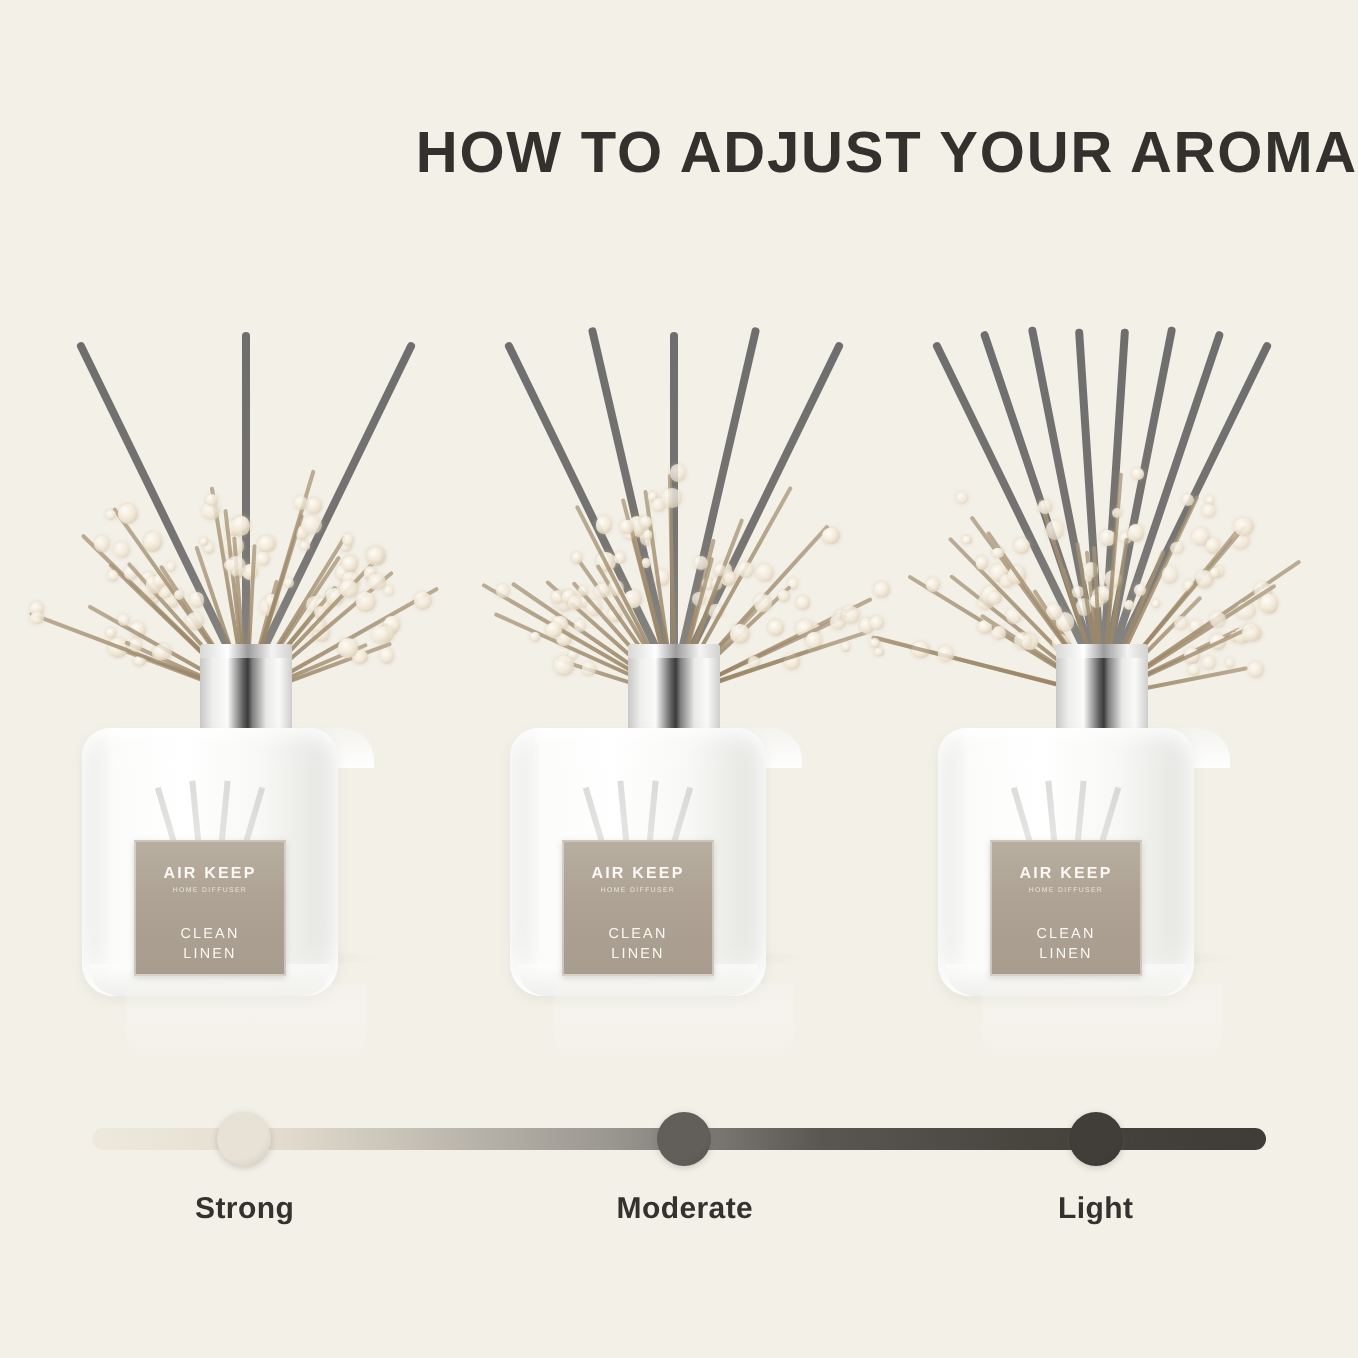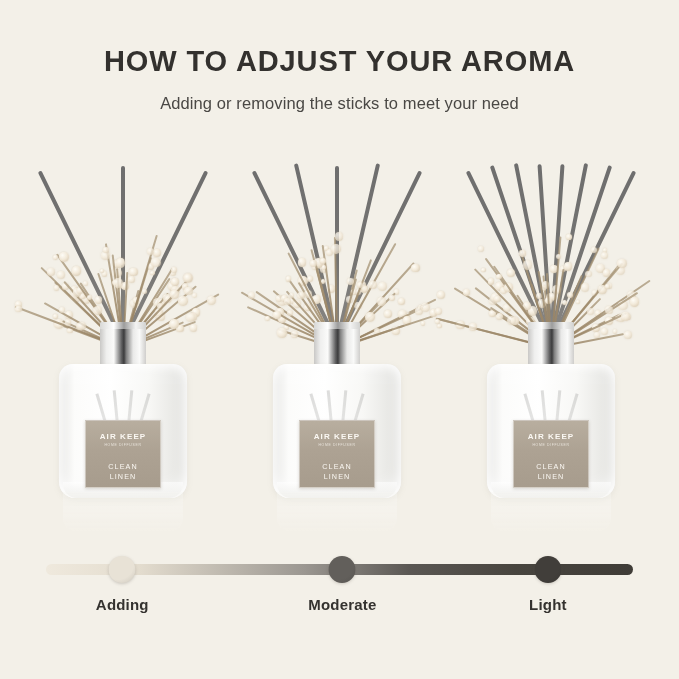--- a/index.html
+++ b/index.html
@@ -14,22 +14,22 @@
     position: relative;
     width: 679px;
     height: 679px;
     background: #F3F0E8;
     overflow: hidden;
   }
 
   
   .header {
     position: absolute;
-    top: 0; left: 0; right: 0;
-    text-align: center;
+    top: 16px; left: 0; right: 0;
+    text-align: right;
     padding-top: 45px;
   }
   .title {
     font-size: 29px;
     font-weight: bold;
     letter-spacing: 0.9px;
     color: #33312E;
     margin: 0;
     font-family: "Liberation Sans", sans-serif;
   }
@@ -104,20 +104,21 @@
   }
 
   
   .bottle {
     position: absolute;
     bottom: 22px;
     left: 50%;
     transform: translateX(-50%);
     width: 128px;
     height: 176px;
+    padding-left: 36px;
   }
   .collar {
     position: absolute;
     top: 0;
     left: 50%;
     transform: translateX(-50%);
     width: 46px;
     height: 50px;
     background: linear-gradient(to right,
         #C9C8C6 0%, #EFEFEE 14%, #FBFBFA 30%,
@@ -283,21 +284,20 @@
     letter-spacing: 0.2px;
   }
 </style>
 </head>
 <body>
 
 <div class="poster">
 
   <div class="header">
     <h1 class="title">HOW TO ADJUST YOUR AROMA</h1>
-    <p class="subtitle">Adding or removing the sticks to meet your need</p>
   </div>
 
   <div class="products" id="product-row">
       <div class="product p0">
         <div class="arrangement">
           <div class="stick" style="height: 190.3px; transform: translateX(-50%) rotate(-26deg);"></div>
           <div class="stick" style="height: 176px; transform: translateX(-50%) rotate(0deg);"></div>
           <div class="stick" style="height: 190.3px; transform: translateX(-50%) rotate(26deg);"></div>
           <div class="florals">
             <div class="branch" style="height: 67.4313px; transform: translateX(-50%) rotate(-69.48deg);"></div>
@@ -692,21 +692,21 @@
           </div>
           <div class="reflection"></div>
         </div>
       </div>
     </div>
 
   <div class="slider-wrap">
     <div class="track"></div>
     <div id="slider-stops">
         <div class="handle" style="left: 13%; background: radial-gradient(circle at 36% 30%, rgb(232, 226, 214) 0%, rgb(232, 226, 214) 60%, rgba(0, 0, 0, 0.12) 100%) rgb(232, 226, 214);"></div>
-        <div class="tick-label" style="left: 13%;">Adding</div>
+        <div class="tick-label" style="left: 13%;">Strong</div>
         <div class="handle" style="left: 50.5%; background: radial-gradient(circle at 36% 30%, rgb(98, 95, 91) 0%, rgb(98, 95, 91) 60%, rgba(0, 0, 0, 0.12) 100%) rgb(98, 95, 91);"></div>
         <div class="tick-label" style="left: 50.5%;">Moderate</div>
         <div class="handle" style="left: 85.5%; background: radial-gradient(circle at 36% 30%, rgb(65, 62, 58) 0%, rgb(65, 62, 58) 60%, rgba(0, 0, 0, 0.12) 100%) rgb(65, 62, 58);"></div>
         <div class="tick-label" style="left: 85.5%;">Light</div>
       </div>
   </div>
 
 </div>
 
 </body></html>

